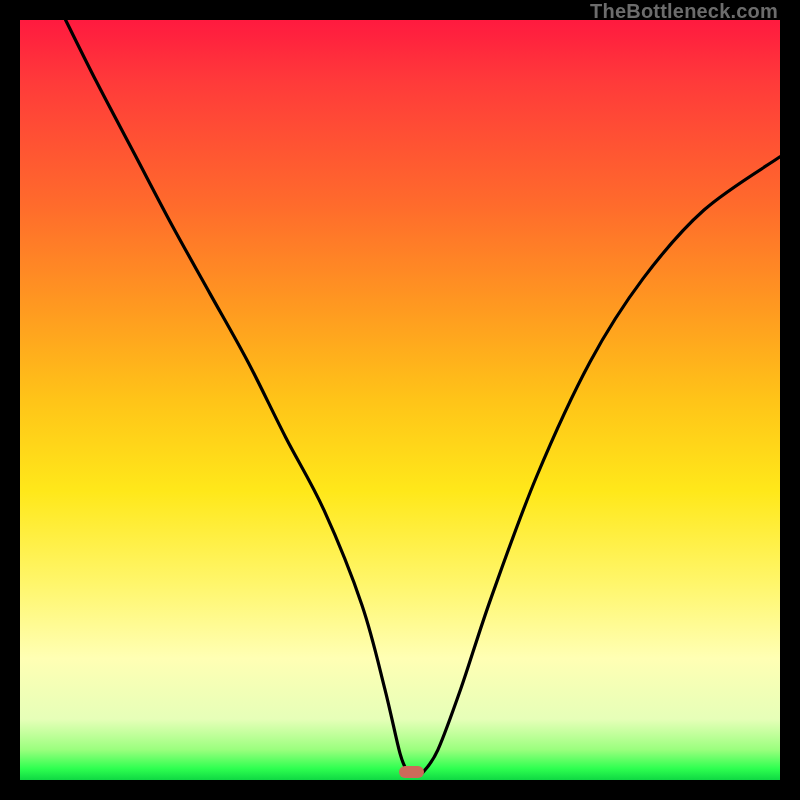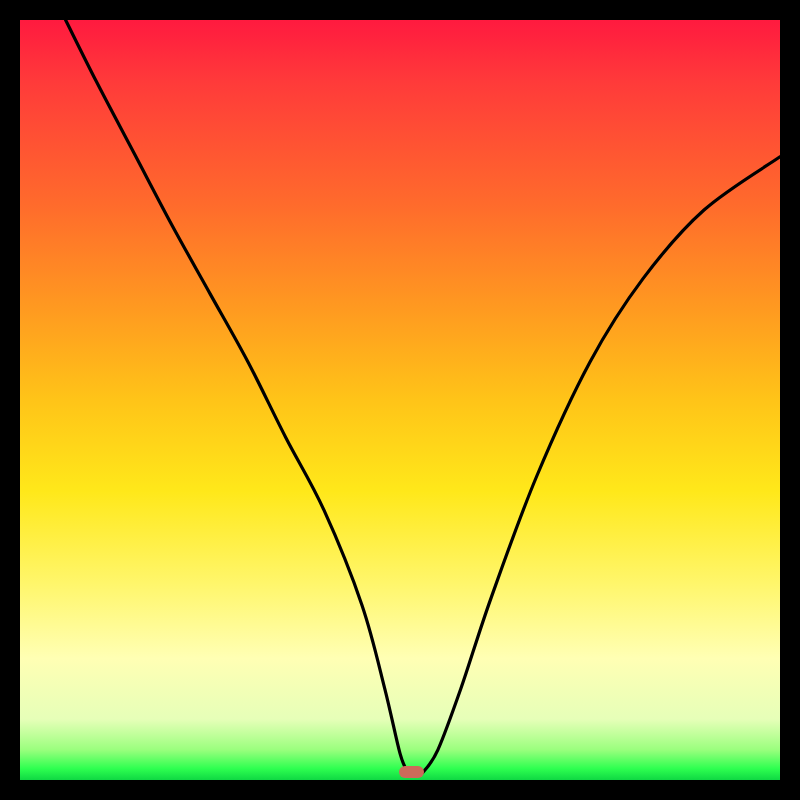--- a/index.html
+++ b/index.html
@@ -75,13 +75,14 @@
   <div class="plot-area">
     <div class="gradient-bg"></div>
 
     <svg class="curve" viewBox="0 0 760 760" preserveAspectRatio="none">
       <path id="curve-path" d="M 45.6 0.0 C 50.7 10.1, 64.6 38.6, 76.0 60.8 C 87.4 83.0, 101.3 108.9, 114.0 133.0 C 126.7 157.1, 139.3 181.8, 152.0 205.2 C 164.7 228.6, 177.3 250.8, 190.0 273.6 C 202.7 296.4, 215.3 317.9, 228.0 342.0 C 240.7 366.1, 253.3 393.3, 266.0 418.0 C 278.7 442.7, 291.3 462.3, 304.0 490.2 C 316.7 518.1, 331.9 555.4, 342.0 585.2 C 352.1 615.0, 358.5 644.1, 364.8 668.8 C 371.1 693.5, 376.2 719.7, 380.0 733.4 C 383.8 747.1, 385.1 747.5, 387.6 750.9 C 390.1 754.3, 392.7 753.7, 395.2 753.9 C 397.7 754.2, 399.0 756.5, 402.8 752.4 C 406.6 748.3, 411.7 743.5, 418.0 729.6 C 424.3 715.7, 431.9 694.1, 440.8 668.8 C 449.7 643.5, 458.5 613.1, 471.2 577.6 C 483.9 542.1, 500.3 495.3, 516.8 456.0 C 533.3 416.7, 552.3 374.9, 570.0 342.0 C 587.7 309.1, 604.2 283.7, 623.2 258.4 C 642.2 233.1, 661.2 210.3, 684.0 190.0 C 706.8 169.7, 747.3 145.7, 760.0 136.8" fill="none" stroke="#000" stroke-width="3.2" stroke-linecap="round" stroke-linejoin="round"></path>
     </svg>
 
     <div id="marker" class="marker" style="left: 379.24px; top: 746.32px; width: 24.32px; height: 12.16px; background: rgb(204, 106, 90);"></div>
   </div>
 
+  <div class="watermark">TheBottleneck.com</div>
 </div>
 
 </body></html>

